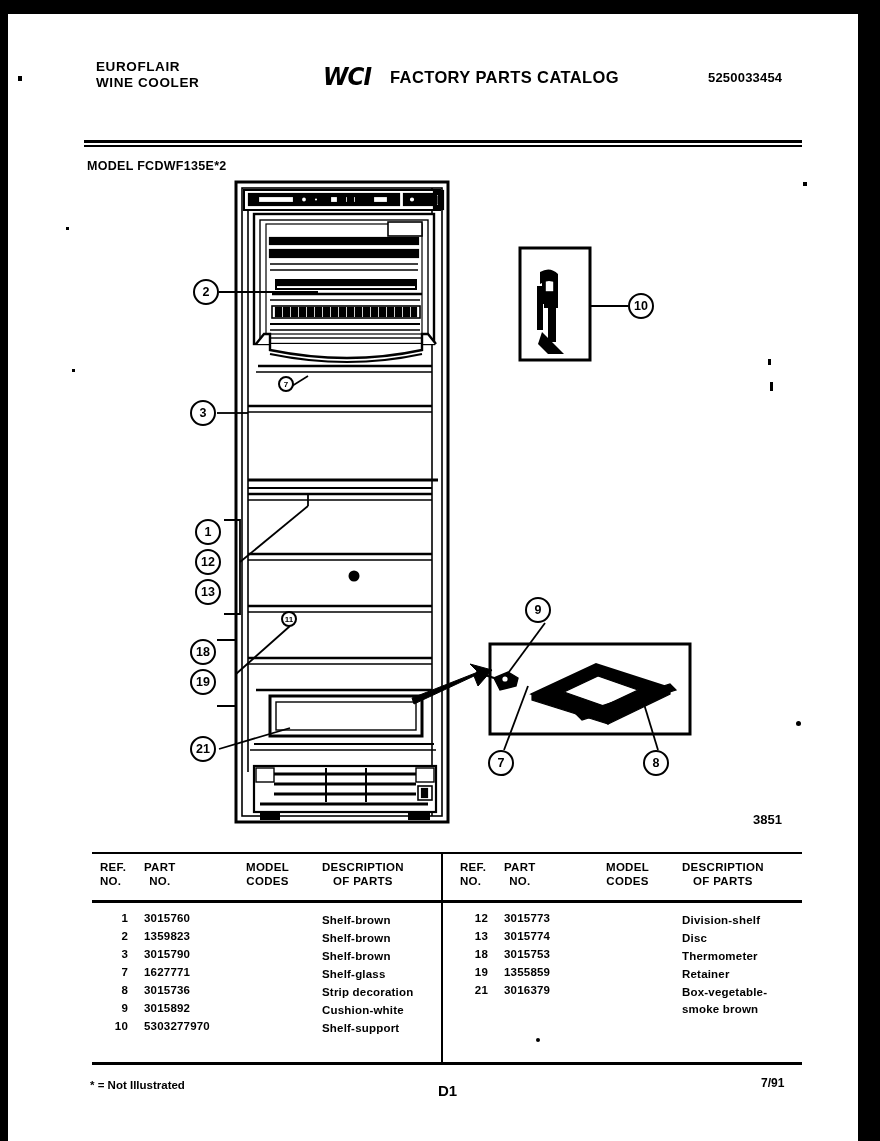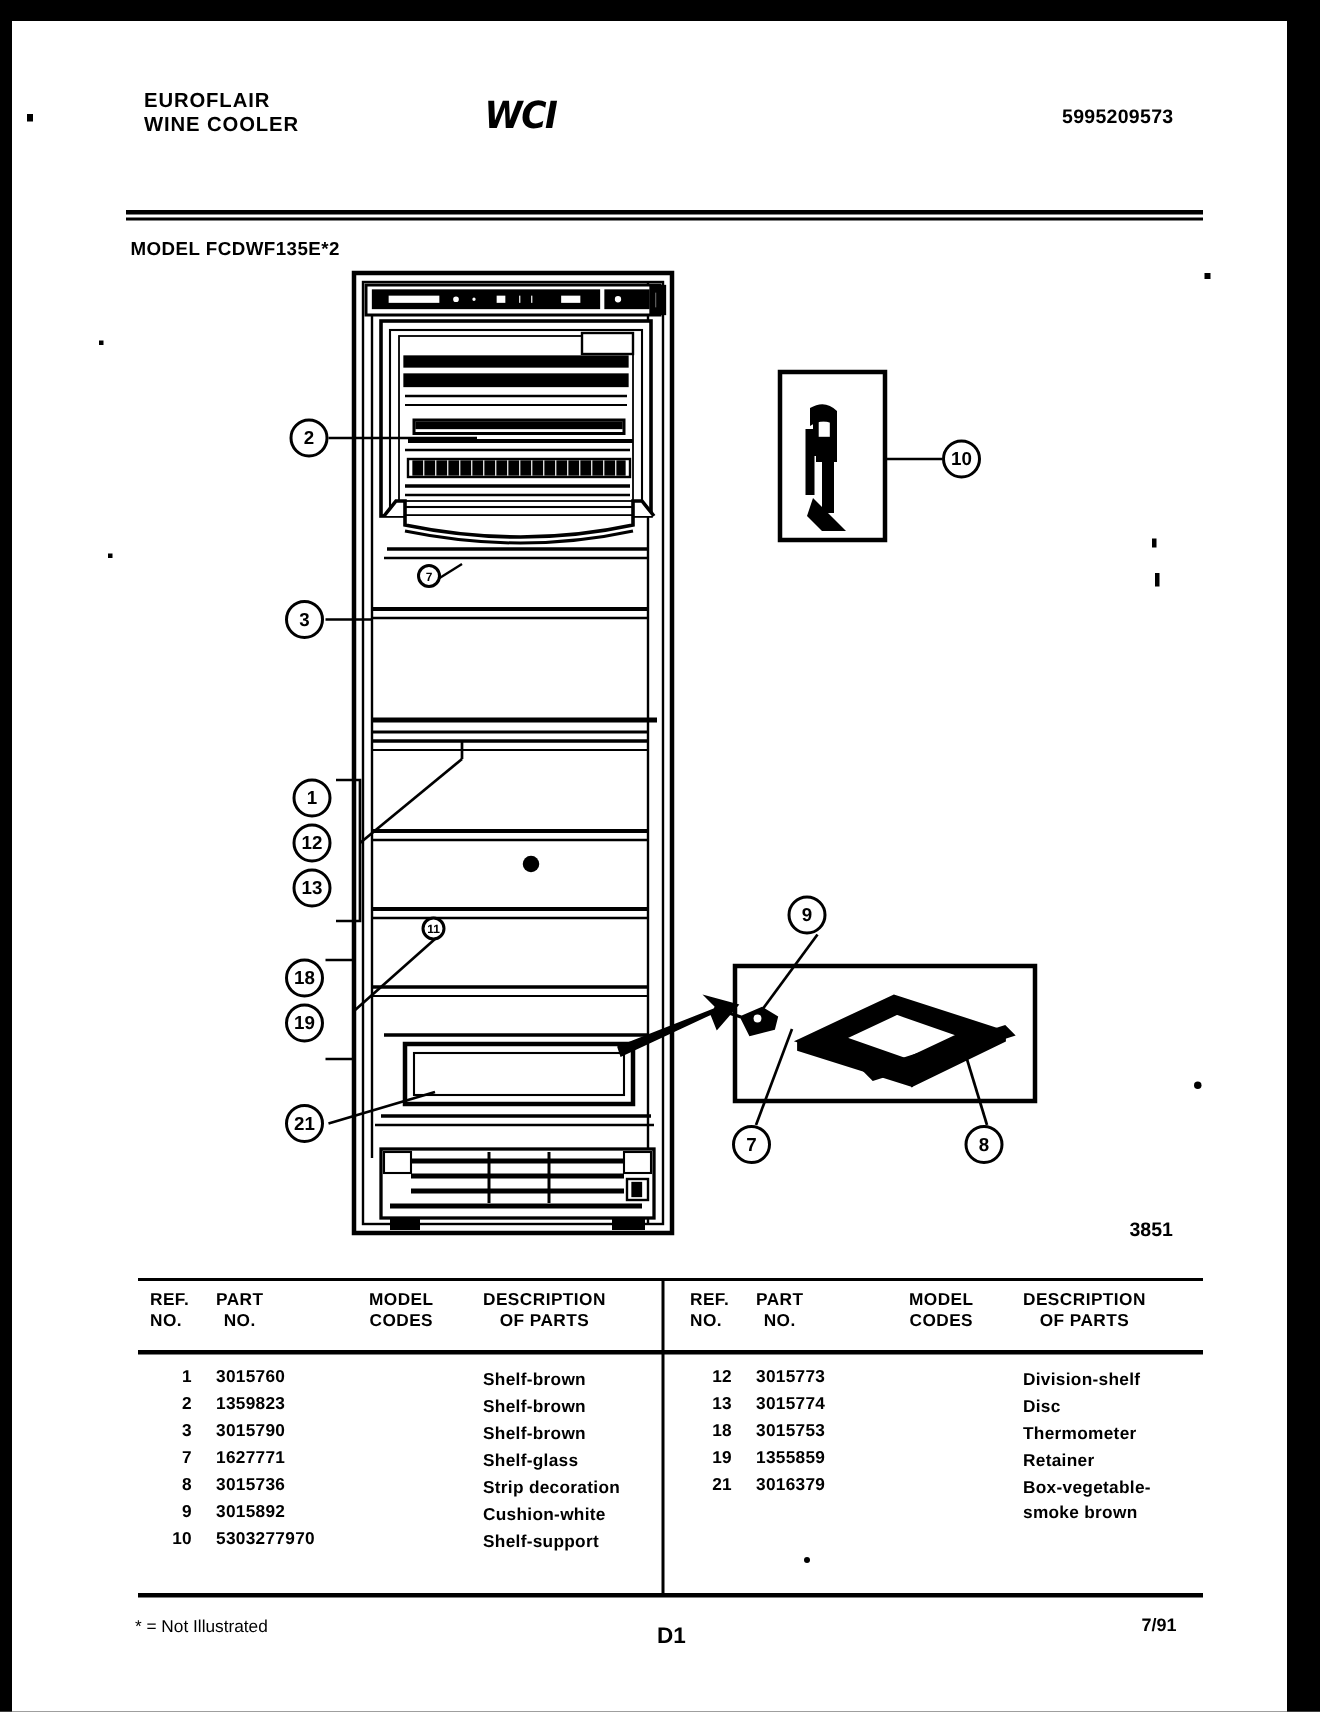--- a/index.html
+++ b/index.html
@@ -167,21 +167,21 @@
     letter-spacing: .2px;
   }
   .c-ref  { position: absolute; left: 0px;   width: 28px; text-align: right; }
   .c-part { position: absolute; left: 44px; }
   .c-code { position: absolute; left: 146px; }
   .c-desc { position: absolute; left: 222px; white-space: pre-line; line-height: 17px;}
 
   
   #footnote {
     position: absolute; left: 82px; top: 1065px;
-    font-size: 11.5px; font-weight: normal; color: #000;
+    font-size: 11.5px; font-weight: bold; color: #000;
   }
   #page-id {
     position: absolute; left: 430px; top: 1068px;
     font-size: 15px; font-weight: bold; color: #000;
   }
   #date-code {
     position: absolute; left: 753px; top: 1062px;
     font-size: 12px; font-weight: bold; color: #000;
   }
 </style>
@@ -189,21 +189,22 @@
 <body>
 
 <div id="page">
 
   <div id="brand">
     <div>EUROFLAIR</div>
     <div>WINE COOLER</div>
   </div>
 
   <div id="wci-logo">WCI</div>
-  <div id="catalog-number">5995209573</div>
+  <div id="catalog-title">FACTORY PARTS CATALOG</div>
+  <div id="catalog-number">5250033454</div>
 
   <div id="rule-top"></div>
   <div id="rule-top2"></div>
 
   <div id="model-line">MODEL  FCDWF135E*2</div>
 
   <div id="diagram">
 
     <svg width="850" height="1127" viewBox="0 0 850 1127" style="position:absolute;left:0;top:0;">
 

